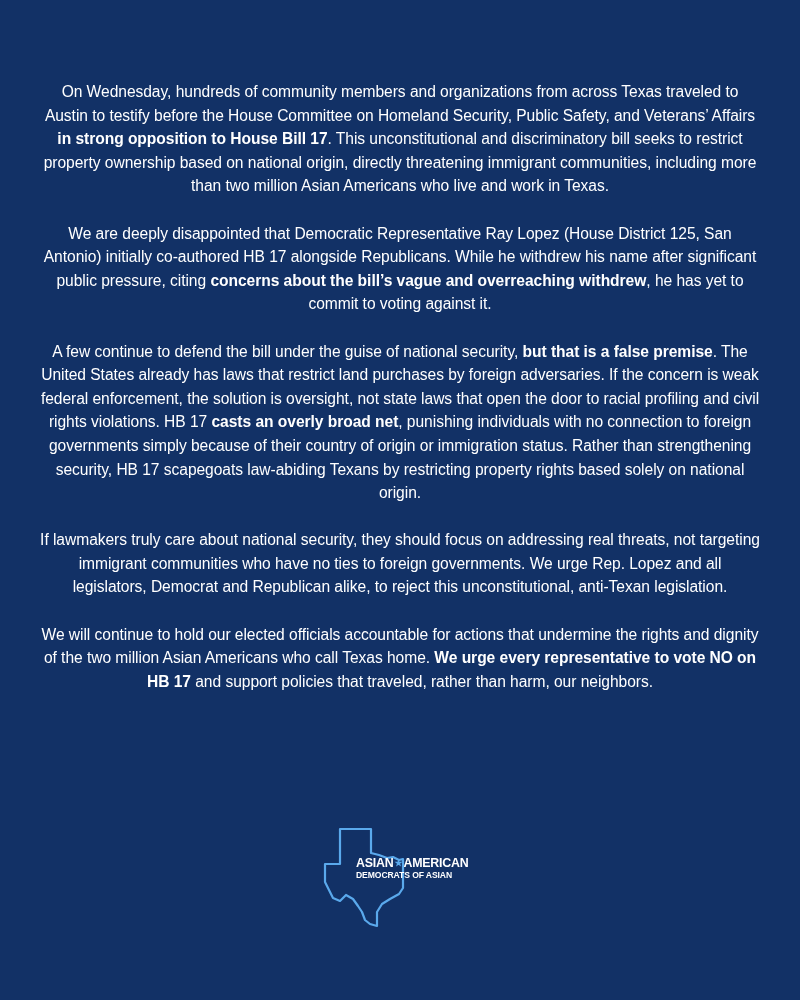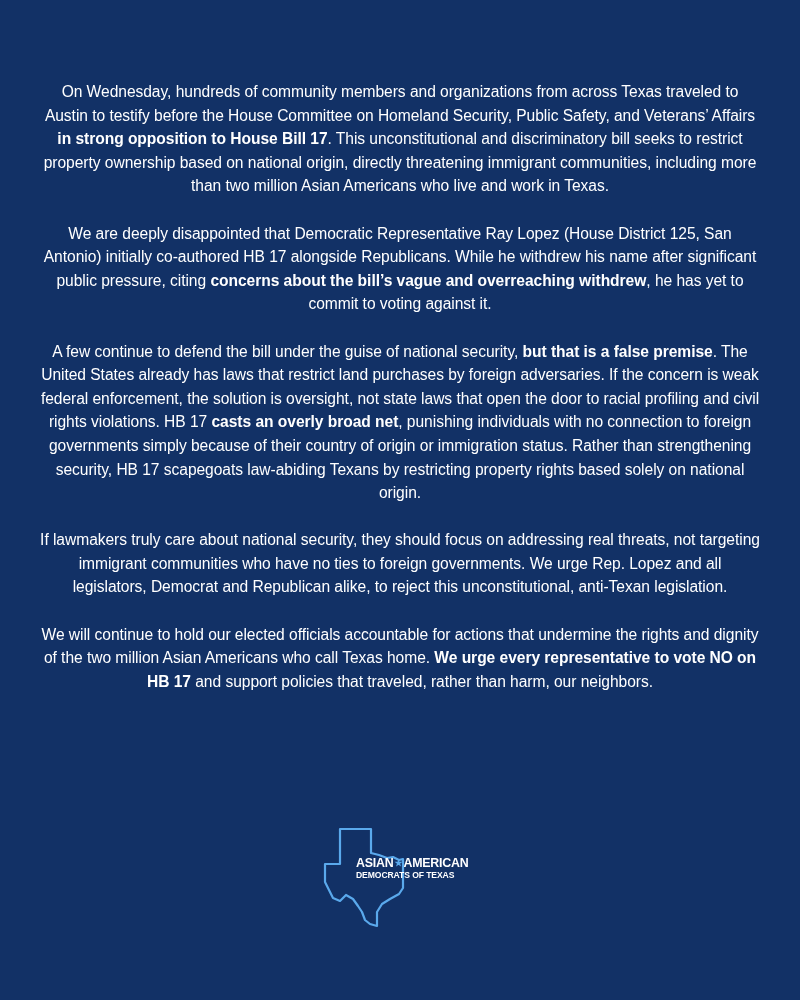--- a/index.html
+++ b/index.html
@@ -82,15 +82,15 @@
 
   <p><span>We will continue to hold our elected officials accountable for actions that undermine the rights and dignity of the two million Asian Americans who call Texas home. </span><b>We urge every representative to vote NO on HB 17</b><span> and support policies that traveled, rather than harm, our neighbors.</span></p>
 </main>
 
 <div class="logo">
   <svg width="160" height="110" viewBox="0 0 160 110">
     <path d="M 17 3 L 48 3 L 48 27 L 56 29 L 64 32 L 70 31 L 76 34 L 80 33 L 80 62 L 76 68 L 67 73 L 59 78 L 54 86 L 54 100 L 47 98 L 42 94 L 39 86 L 35 80 L 30 73 L 23 69 L 17 75 L 10 72 L 6 64 L 2 56 L 2 38 L 17 38 Z" fill="none" stroke="#5aa9ec" stroke-width="2.2" stroke-linejoin="round"></path>
   </svg>
   <div class="logo-text">
     <div class="logo-line1"><span>ASIAN</span><span class="logo-star">★</span><span>AMERICAN</span></div>
-    <div class="logo-line2">DEMOCRATS OF TEXAS</div>
+    <div class="logo-line2">DEMOCRATS OF ASIAN</div>
   </div>
 </div>
 
 </body></html>

